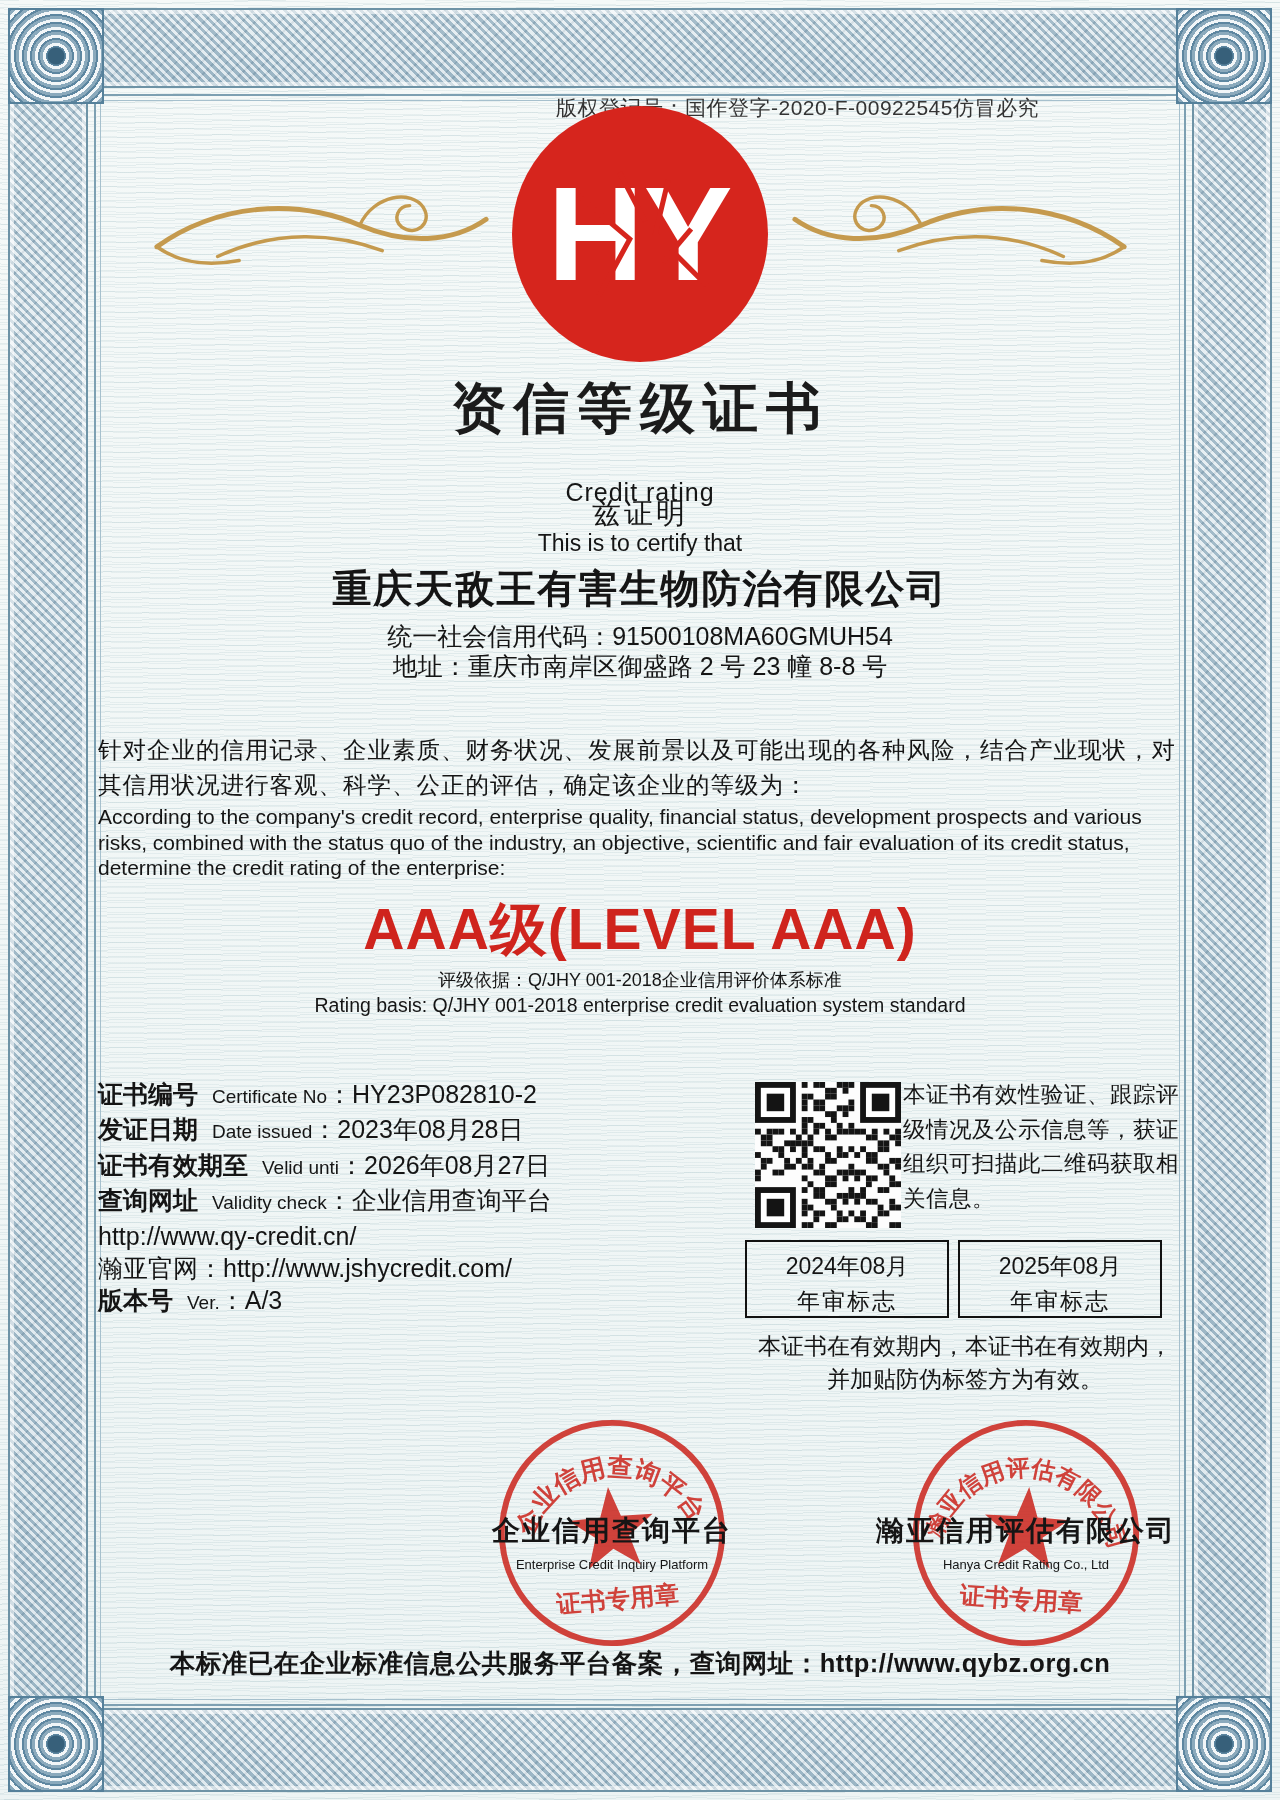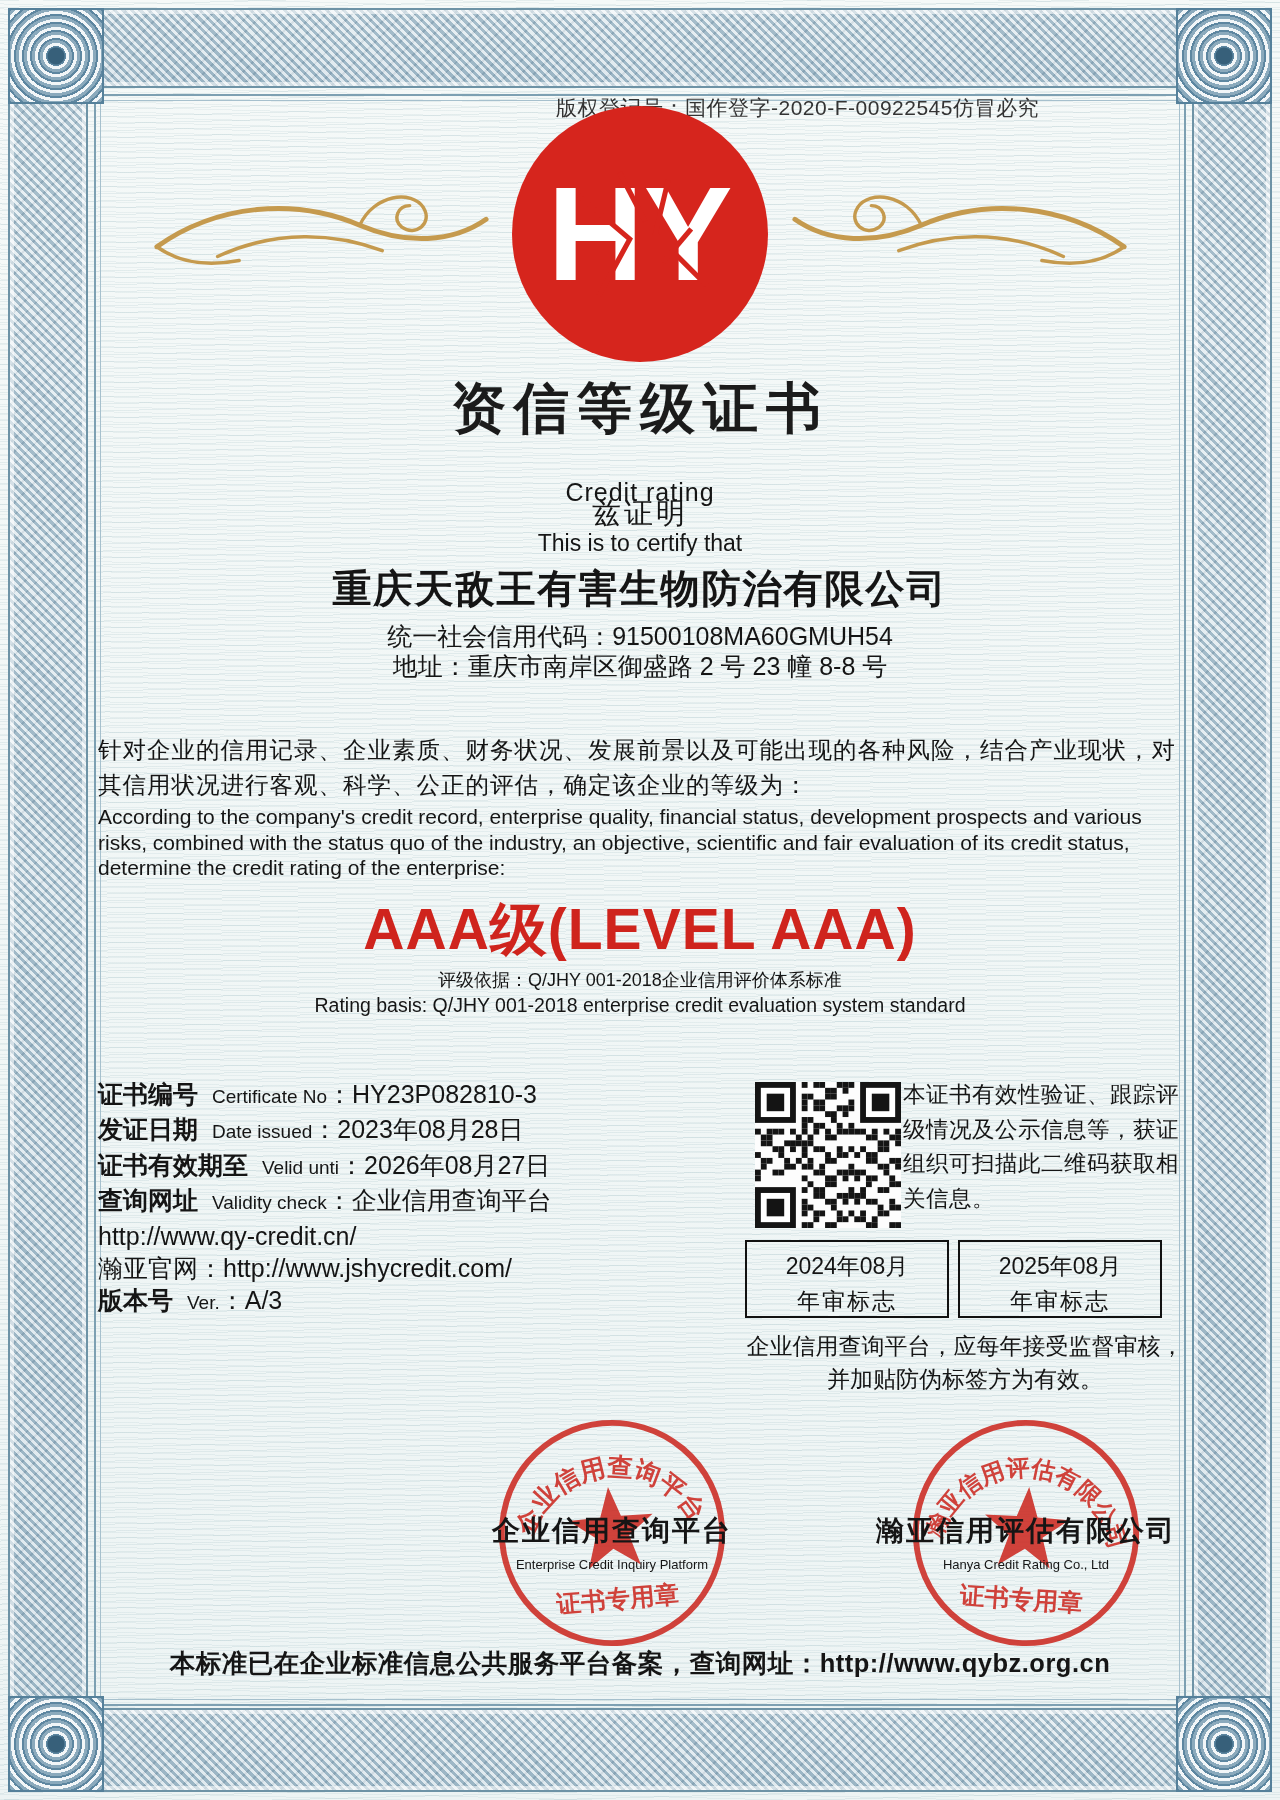--- a/index.html
+++ b/index.html
@@ -143,21 +143,21 @@
 
   <p class="para-cn">针对企业的信用记录、企业素质、财务状况、发展前景以及可能出现的各种风险，结合产业现状，对其信用状况进行客观、科学、公正的评估，确定该企业的等级为：</p>
   <p class="para-en">According to the company's credit record, enterprise quality, financial status, development prospects and various risks, combined with the status quo of the industry, an objective, scientific and fair evaluation of its credit status, determine the credit rating of the enterprise:</p>
   <div class="centered level">AAA级(LEVEL AAA)</div>
   <div class="centered basis-cn">评级依据：Q/JHY 001-2018企业信用评价体系标准</div>
   <div class="centered basis-en">Rating basis: Q/JHY 001-2018 enterprise credit evaluation system standard</div>
 
   <div class="details">
     <div class="drow">
       <span class="dcn">证书编号</span>
-      <span class="den">Certificate No</span><span class="dval">：</span><span class="dval">HY23P082810-3</span>
+      <span class="den">Certificate No</span><span class="dval">：</span><span class="dval">HY23P082810-2</span>
     </div>
     <div class="drow">
       <span class="dcn">发证日期</span>
       <span class="den">Date issued</span><span class="dval">：</span><span class="dval">2023年08月28日</span>
     </div>
     <div class="drow">
       <span class="dcn">证书有效期至</span>
       <span class="den">Velid unti</span><span class="dval">：</span><span class="dval">2026年08月27日</span>
     </div>
     <div class="drow">
@@ -384,21 +384,21 @@
   <div class="audit-box b1">
     <div class="audit-period">2024年08月</div>
     <div class="audit-label">年审标志</div>
   </div>
   <div class="audit-box b2">
     <div class="audit-period">2025年08月</div>
     <div class="audit-label">年审标志</div>
   </div>
 
   <div class="audit-note">
-    <div>企业信用查询平台，应每年接受监督审核，</div>
+    <div>本证书在有效期内，本证书在有效期内，</div>
     <div>并加贴防伪标签方为有效。</div>
   </div>
 
   <svg class="seal sealL" viewBox="0 0 240 240" aria-hidden="true">
     <defs>
         <path id="arcL" d="M 32 150 A 88 88 0 1 1 208 150" fill="none"></path>
       </defs>
     <circle cx="120" cy="120" r="112" fill="none" stroke="#cc2a22" stroke-width="6"></circle>
     <text font-size="26" font-weight="bold" fill="#cc2a22" font-family="'Liberation Sans','DejaVu Sans',sans-serif">
       <textPath href="#arcL" startOffset="50%" text-anchor="middle">企业信用查询平台</textPath>

